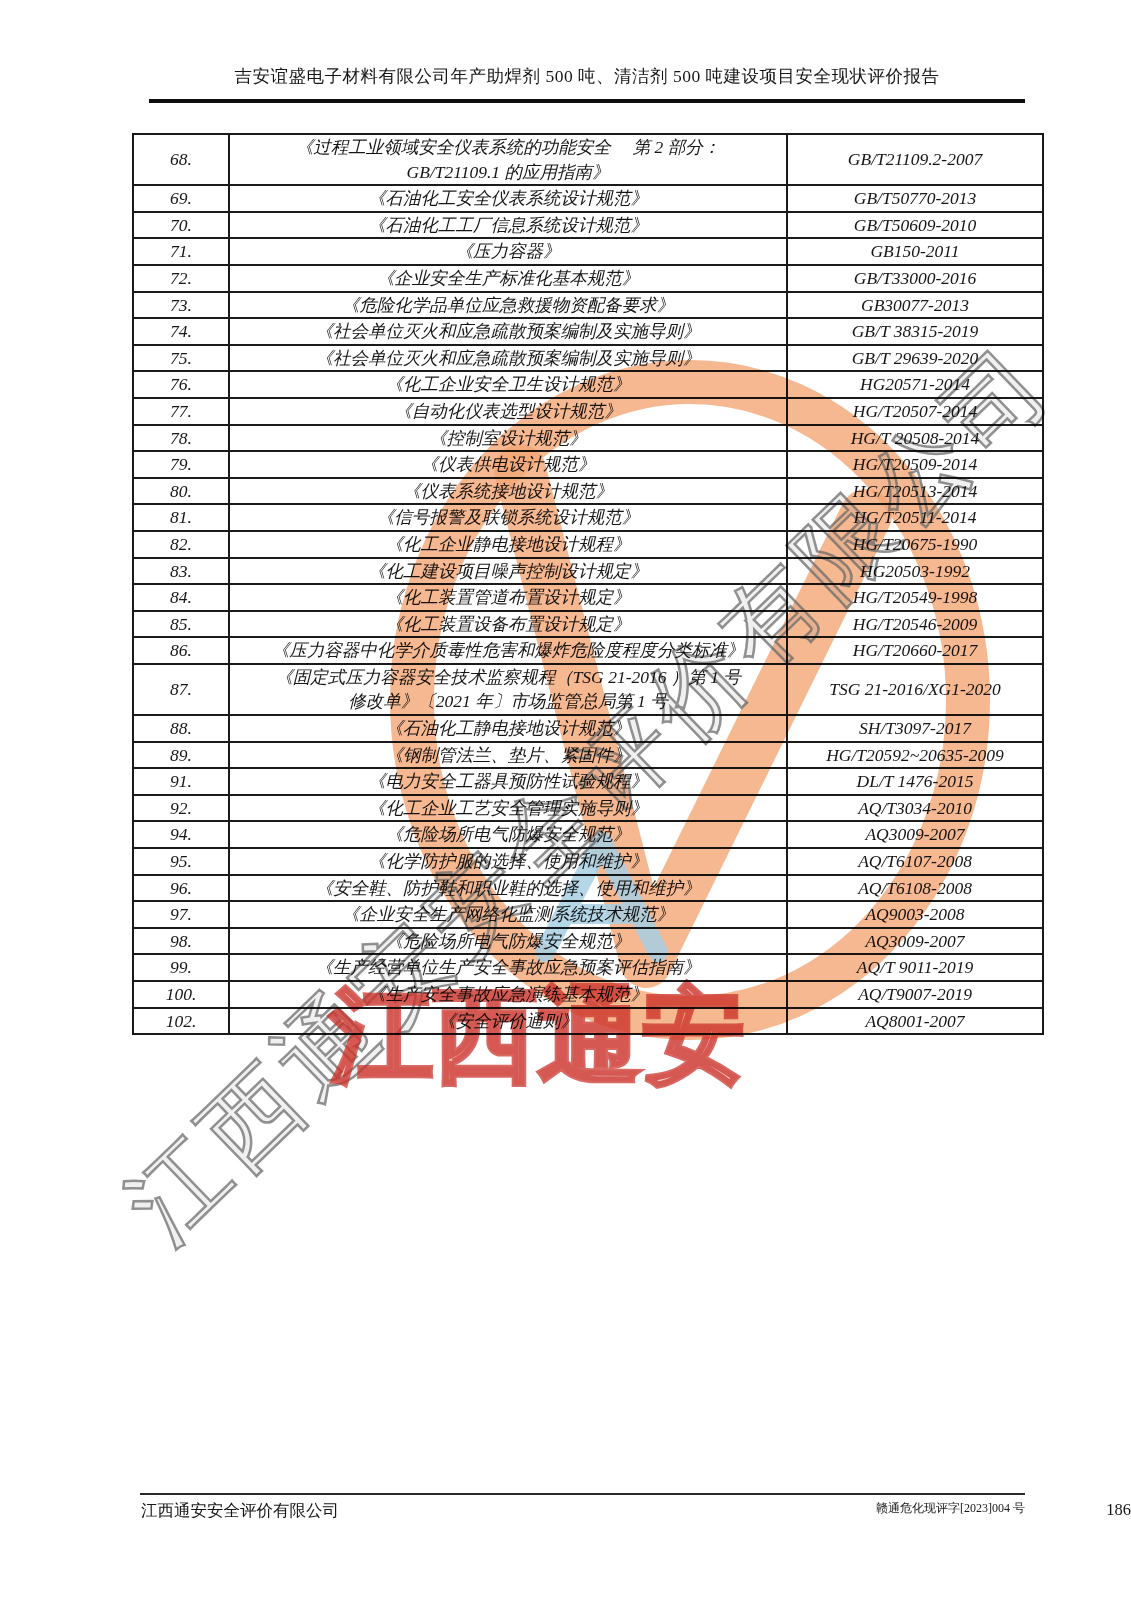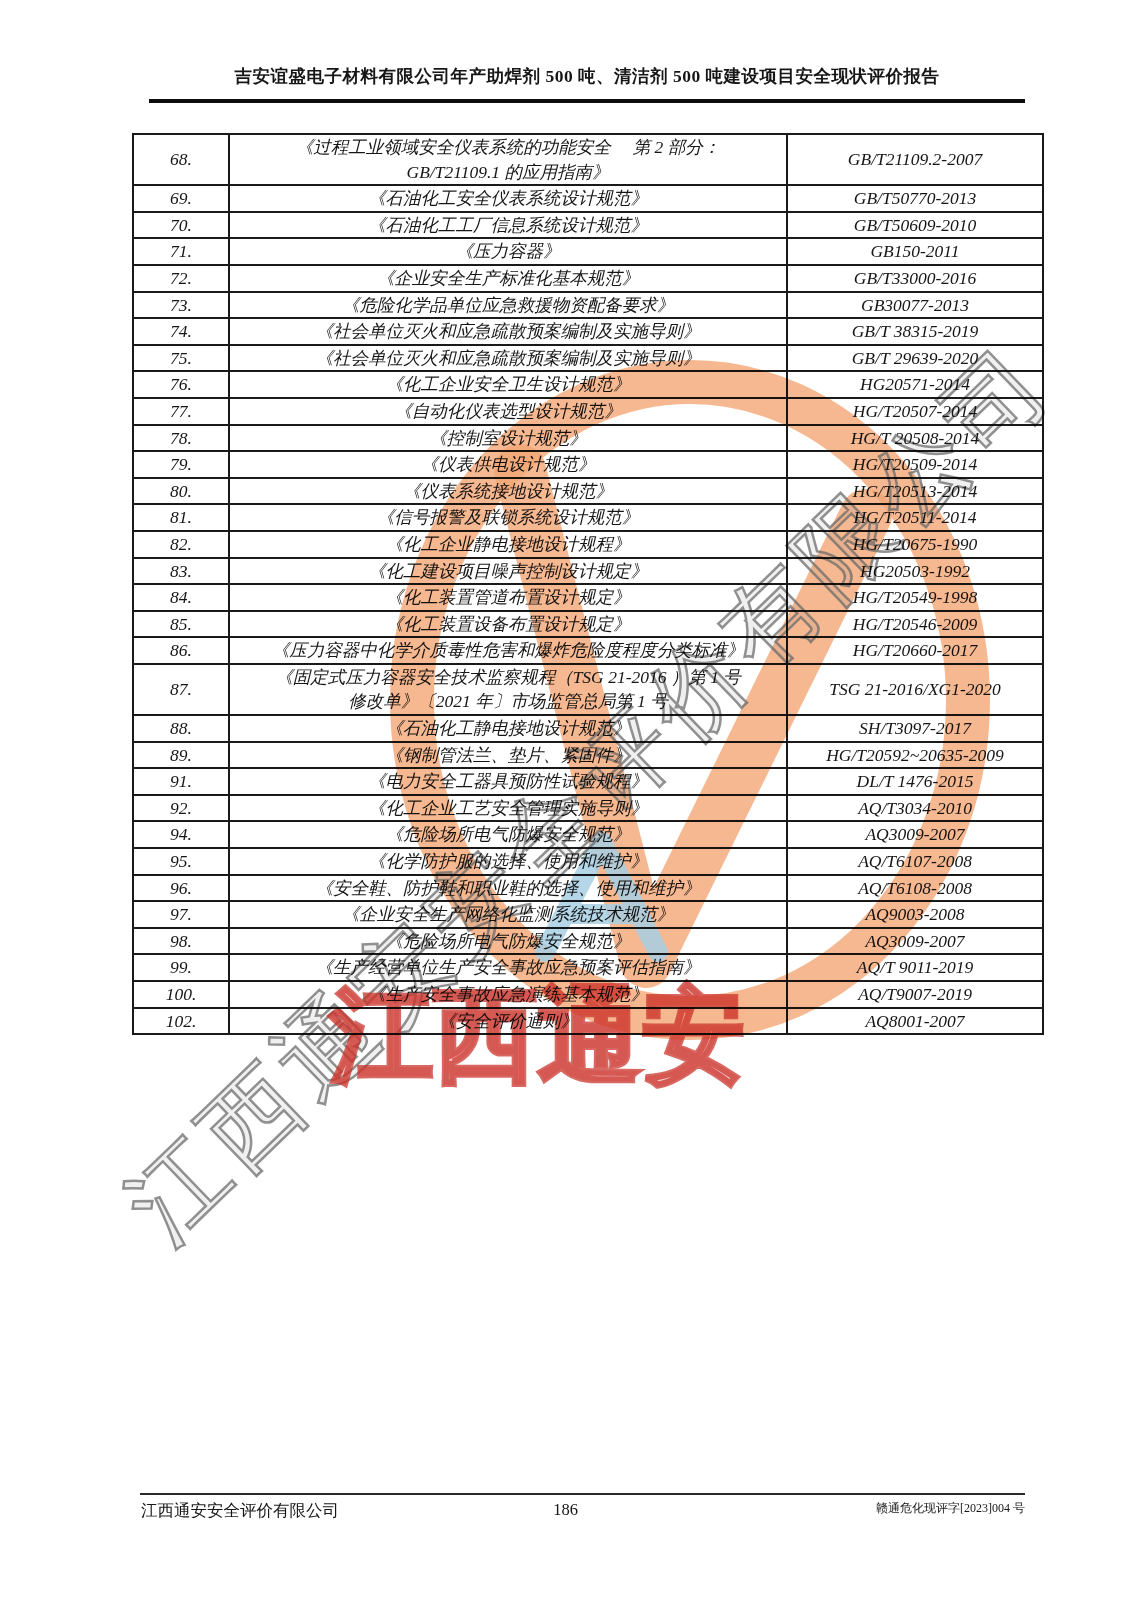--- a/index.html
+++ b/index.html
@@ -5,21 +5,21 @@
   html,body { margin:0; padding:0; background:#ffffff; }
   .page {
     position:relative; width:1131px; height:1600px; background:#ffffff;
     overflow:hidden; font-family:"Liberation Serif","DejaVu Serif",serif;
     color:#161616;
   }
   
   .header-title {
     position:absolute; top:64px; left:149px; width:876px;
     text-align:center; font-size:17.5px; letter-spacing:0.5px;
-    font-weight:bold; white-space:nowrap;
+    font-weight:normal; white-space:nowrap;
   }
   .header-rule {
     position:absolute; top:99px; left:149px; width:876px; height:3.5px;
     background:#0d0d0d;
   }
   
   .std-table {
     position:absolute; left:132px; top:133px; width:910px;
     border-collapse:collapse; table-layout:fixed; font-size:17.5px;
     z-index:1;
@@ -29,21 +29,21 @@
     border:2px solid #1a1a1a; text-align:center; vertical-align:middle;
     padding:0 3px; line-height:24.6px; height:24.6px;
     white-space:pre-line; overflow:hidden;
   }
   
   .footer-rule {
     position:absolute; top:1493px; left:140px; width:885px; height:2px;
     background:#2a2a2a;
   }
   .footer-left  { position:absolute; top:1500px; left:141px;  font-size:16.5px; }
-  .footer-center{ position:absolute; top:1500px; left:0; width:1131px; text-align:center; font-size:16.5px; }
+  .footer-center{ position:absolute; top:1500px; left:0; width:1131px; text-align:right; font-size:16.5px; }
   .footer-right { position:absolute; top:1500px; right:106px; font-size:12px; }
   
   .watermark {
     position:absolute; left:0; top:0; width:1131px; height:1600px;
     pointer-events:none; mix-blend-mode:multiply; z-index:2;
   }
   .wm-svg { position:absolute; left:0; top:0; }
   .wm-gray {
     position:absolute; left:590px; top:795px;
     transform:translate(-50%,-50%) rotate(-44deg);

